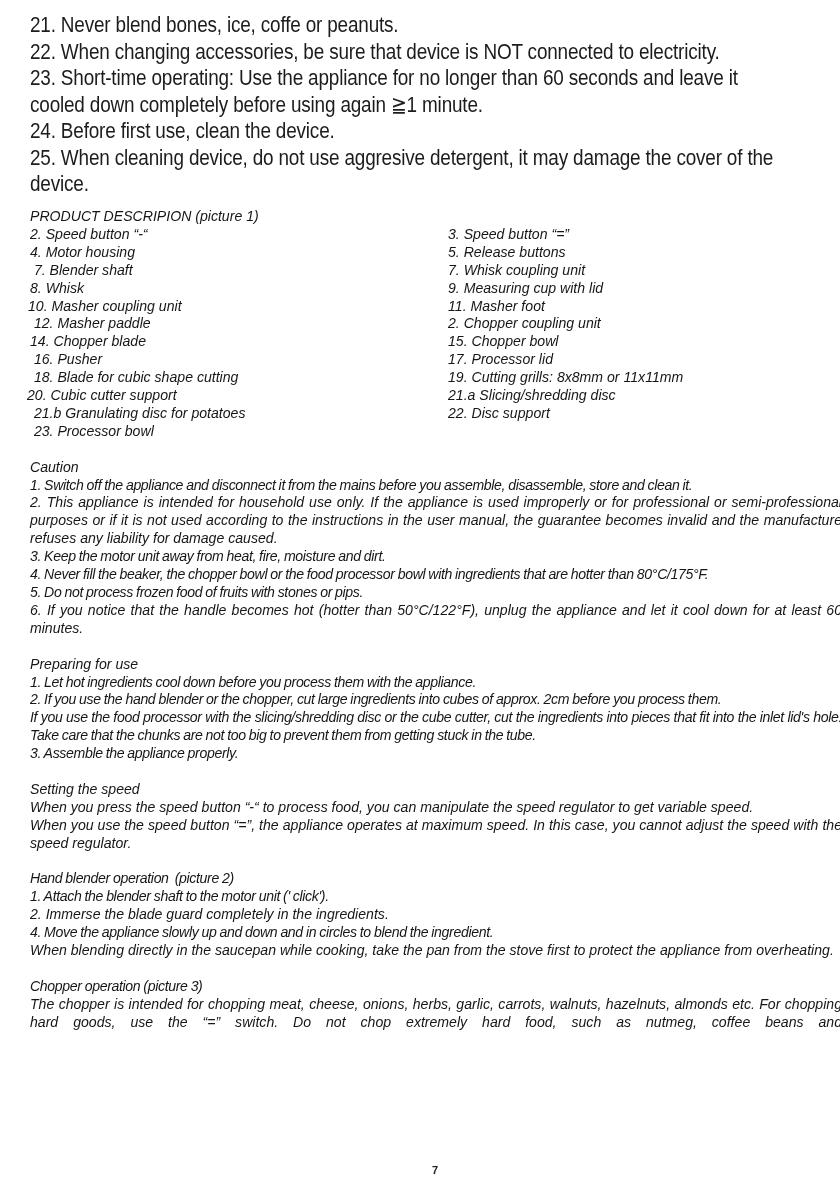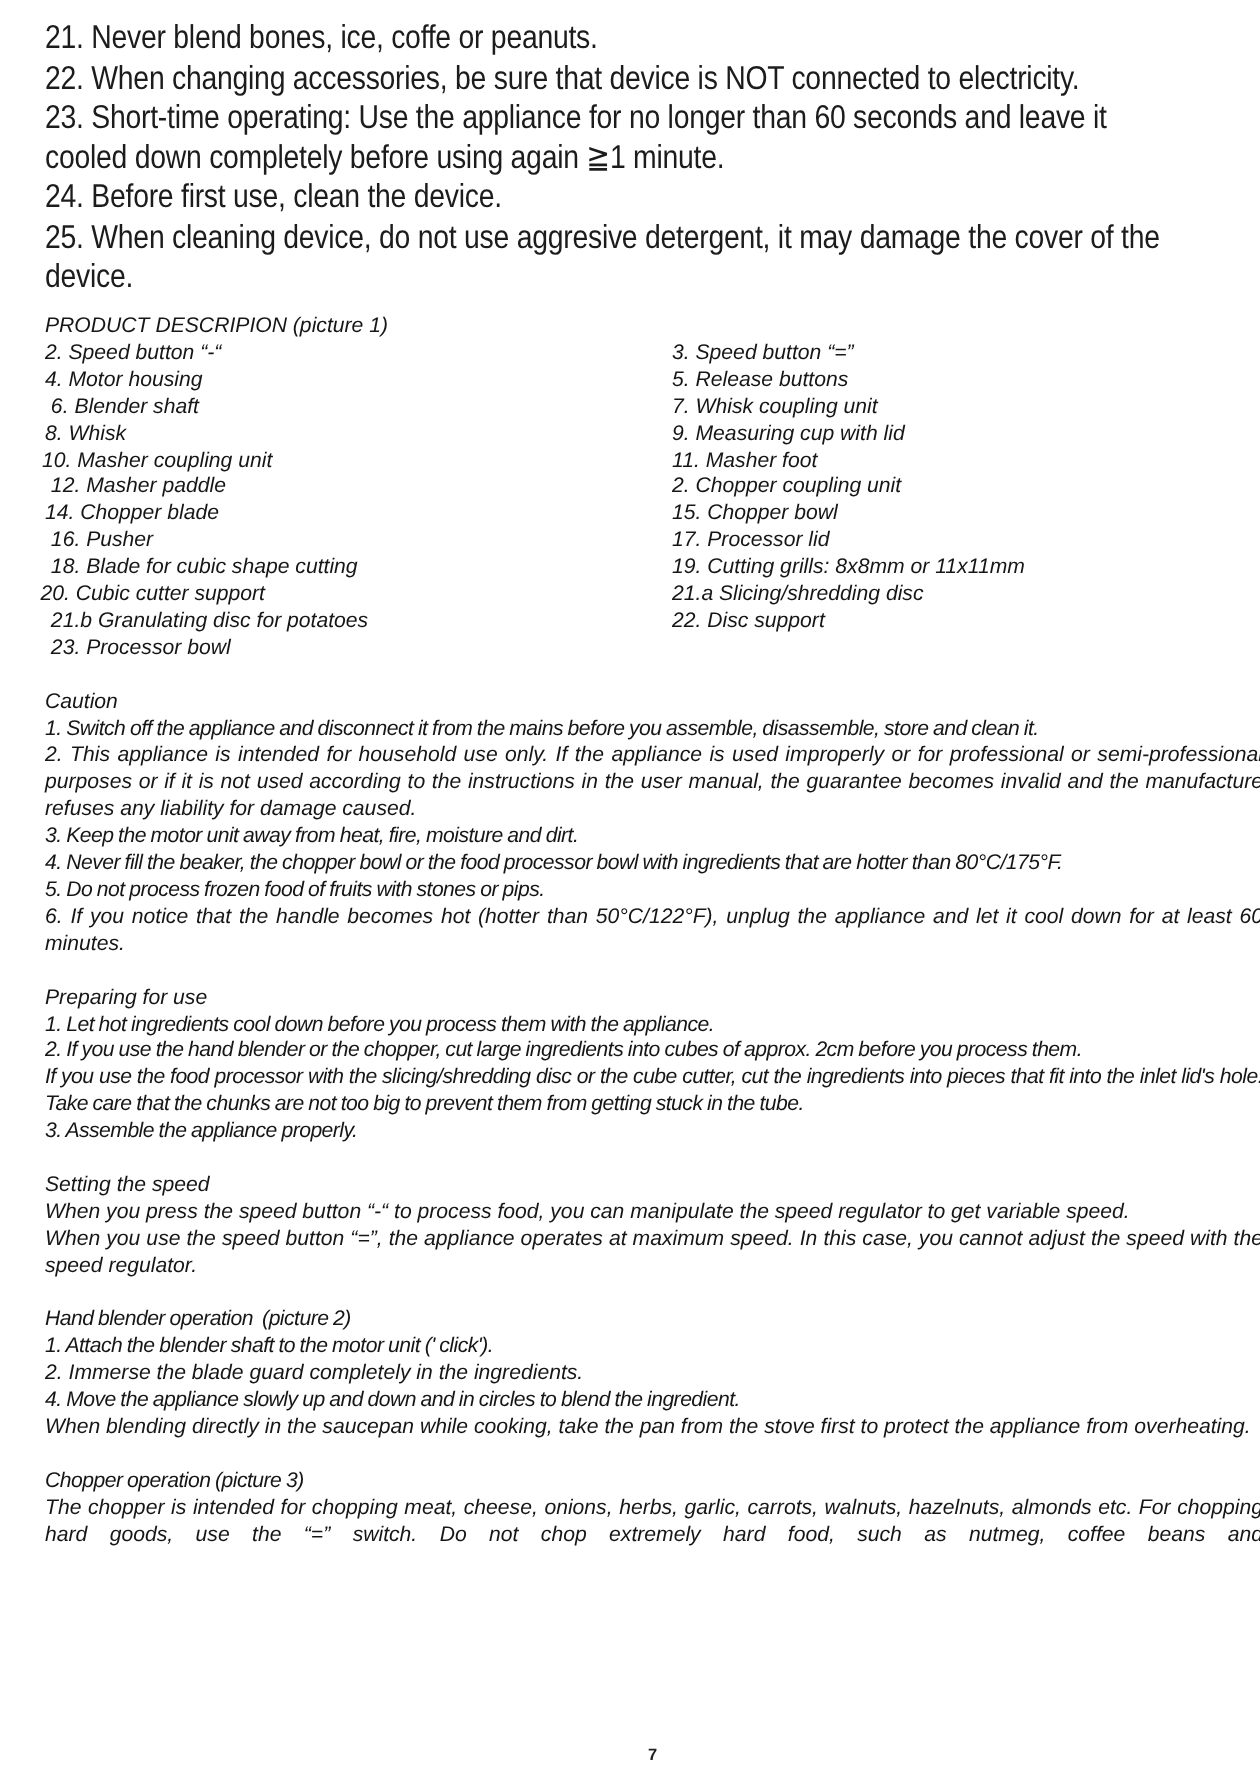--- a/index.html
+++ b/index.html
@@ -39,21 +39,21 @@
 
   <div class="body">
 
     <section>
       <p>PRODUCT DESCRIPION (picture 1)</p>
       <div class="desc-grid">
         <p class="r">2. Speed button “-“</p>
         <p>3. Speed button “=”</p>
         <p class="r">4. Motor housing</p>
         <p>5. Release buttons</p>
-        <p class="r" style="white-space:pre"> 6. Blender shaft</p>
+        <p class="r" style="white-space:pre"> 7. Blender shaft</p>
         <p>7. Whisk coupling unit</p>
         <p class="r">8. Whisk</p>
         <p>9. Measuring cup with lid</p>
         <p class="r" style="margin-left:-2px">10. Masher coupling unit</p>
         <p>11. Masher foot</p>
         <p class="r" style="white-space:pre"> 12. Masher paddle</p>
         <p>2. Chopper coupling unit</p>
         <p class="r">14. Chopper blade</p>
         <p>15. Chopper bowl</p>
         <p class="r" style="white-space:pre"> 16. Pusher</p>

